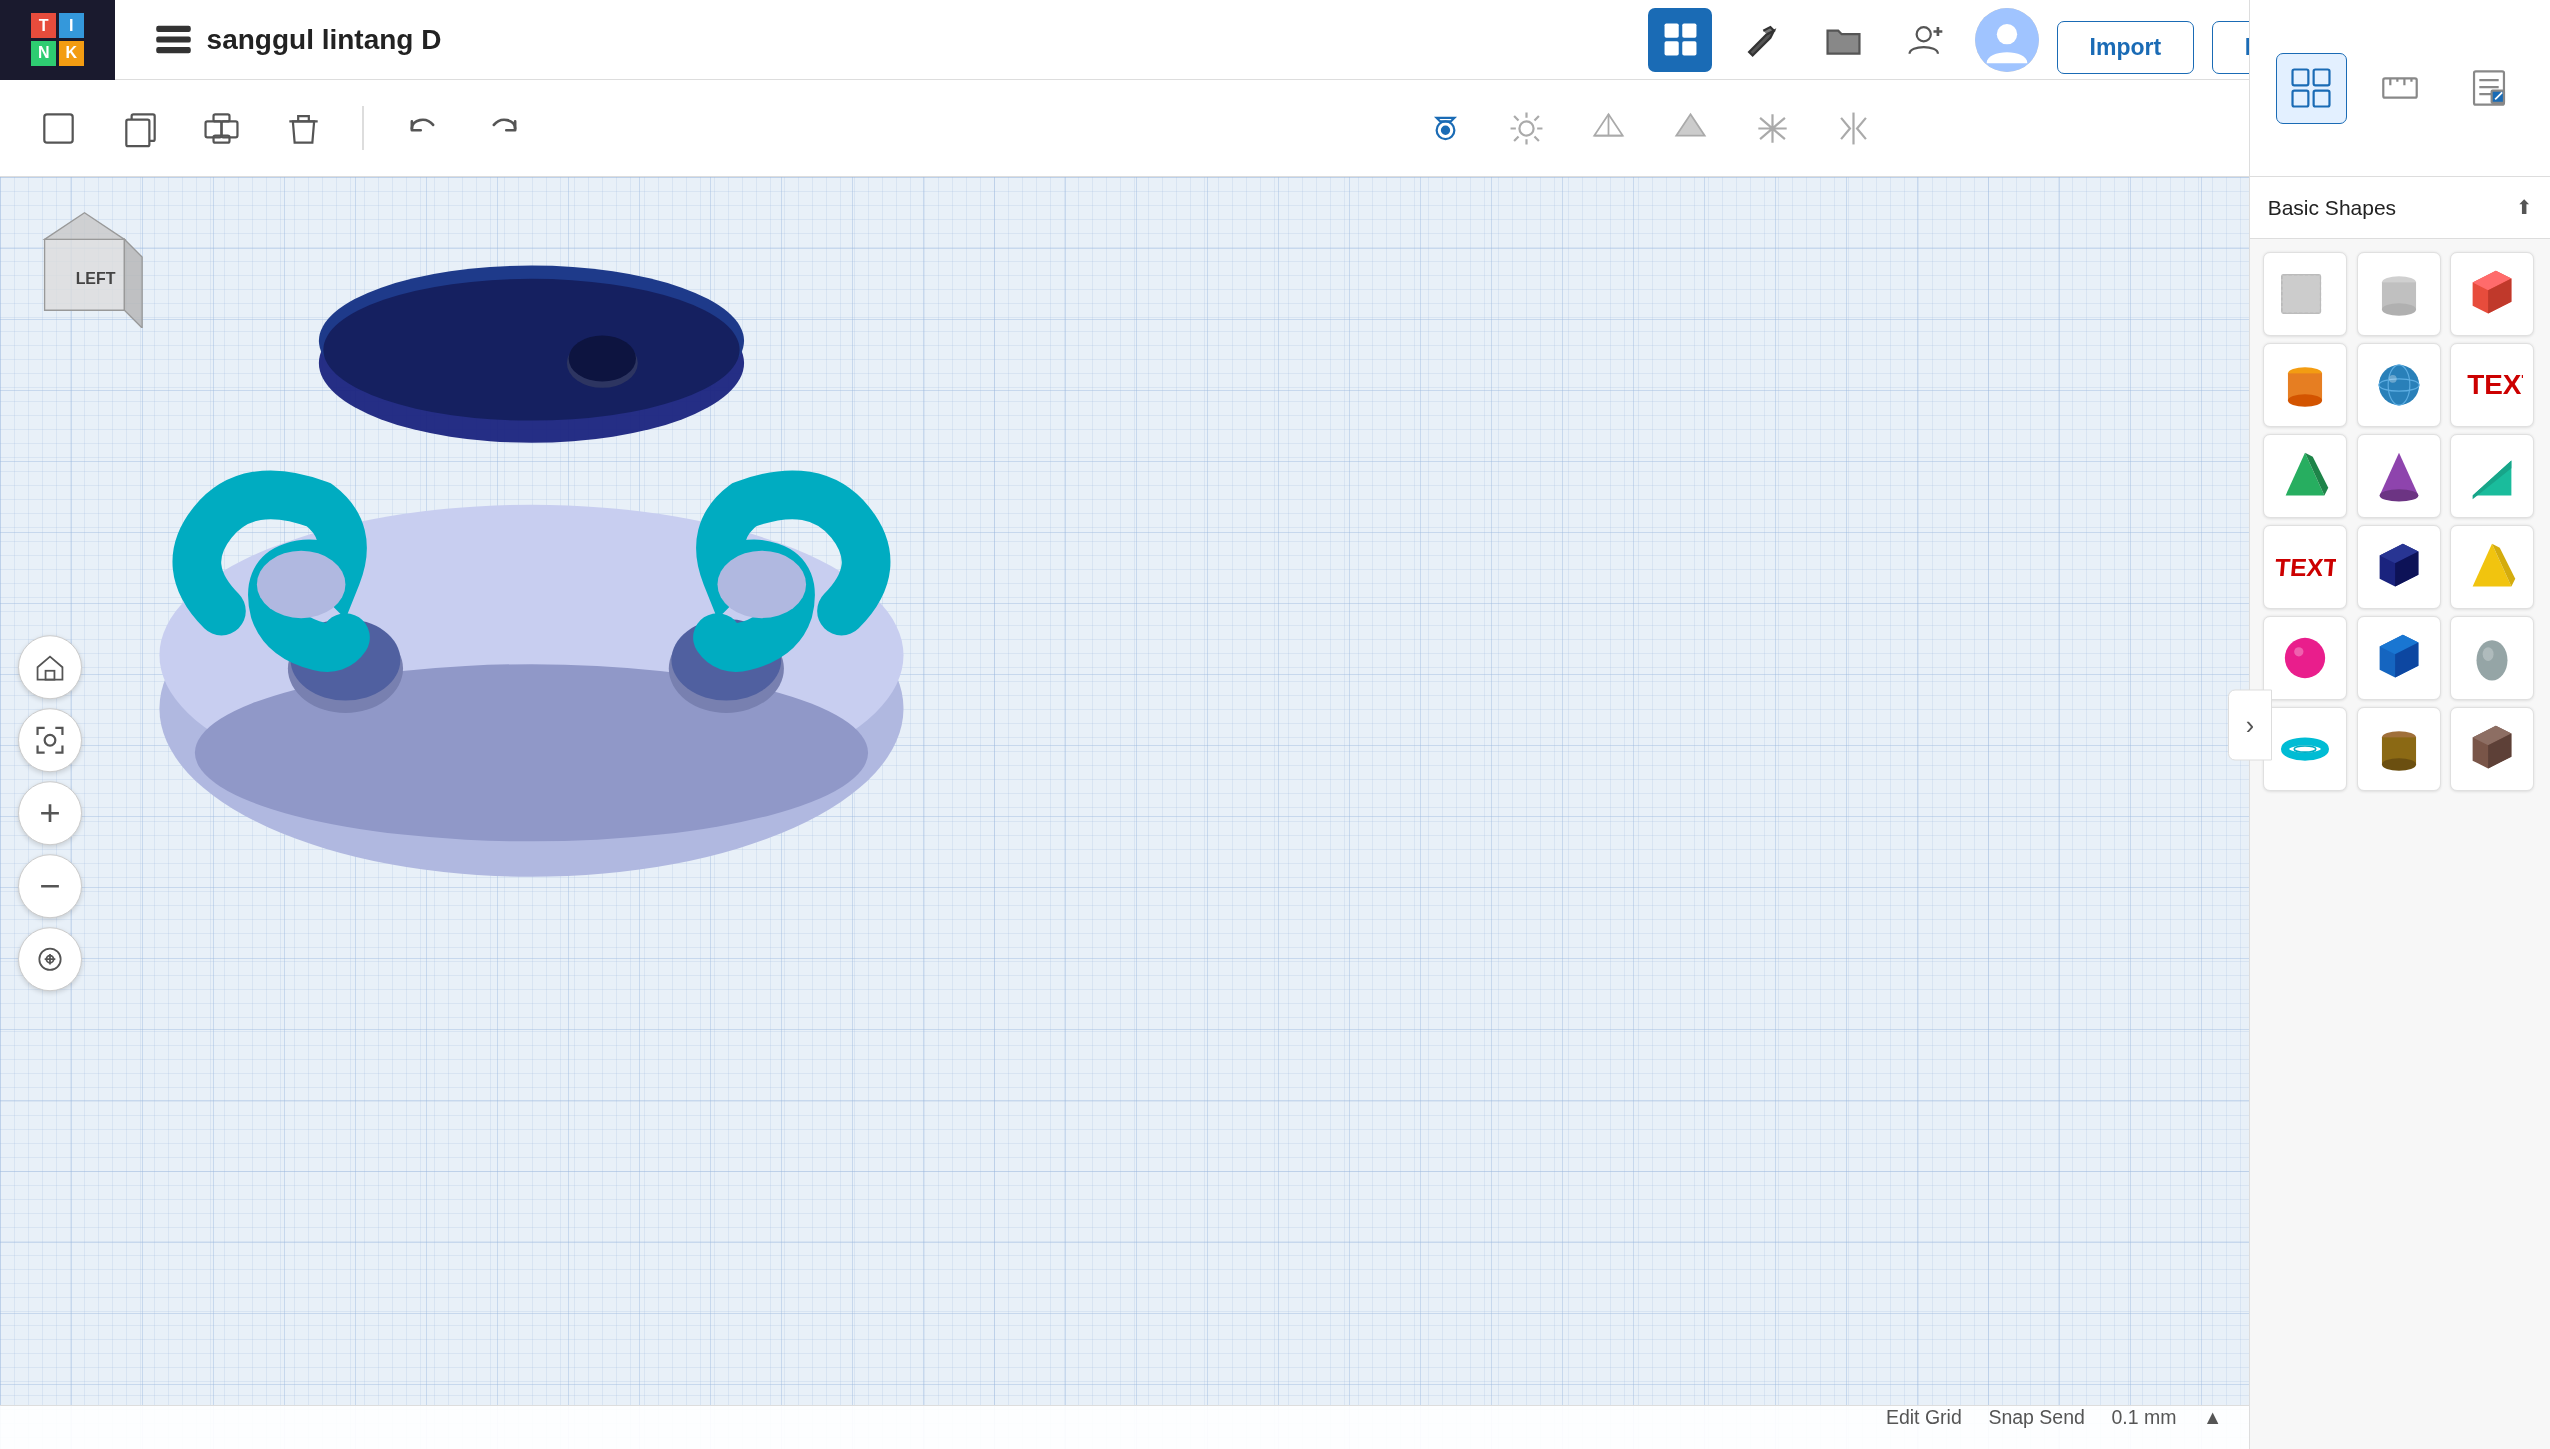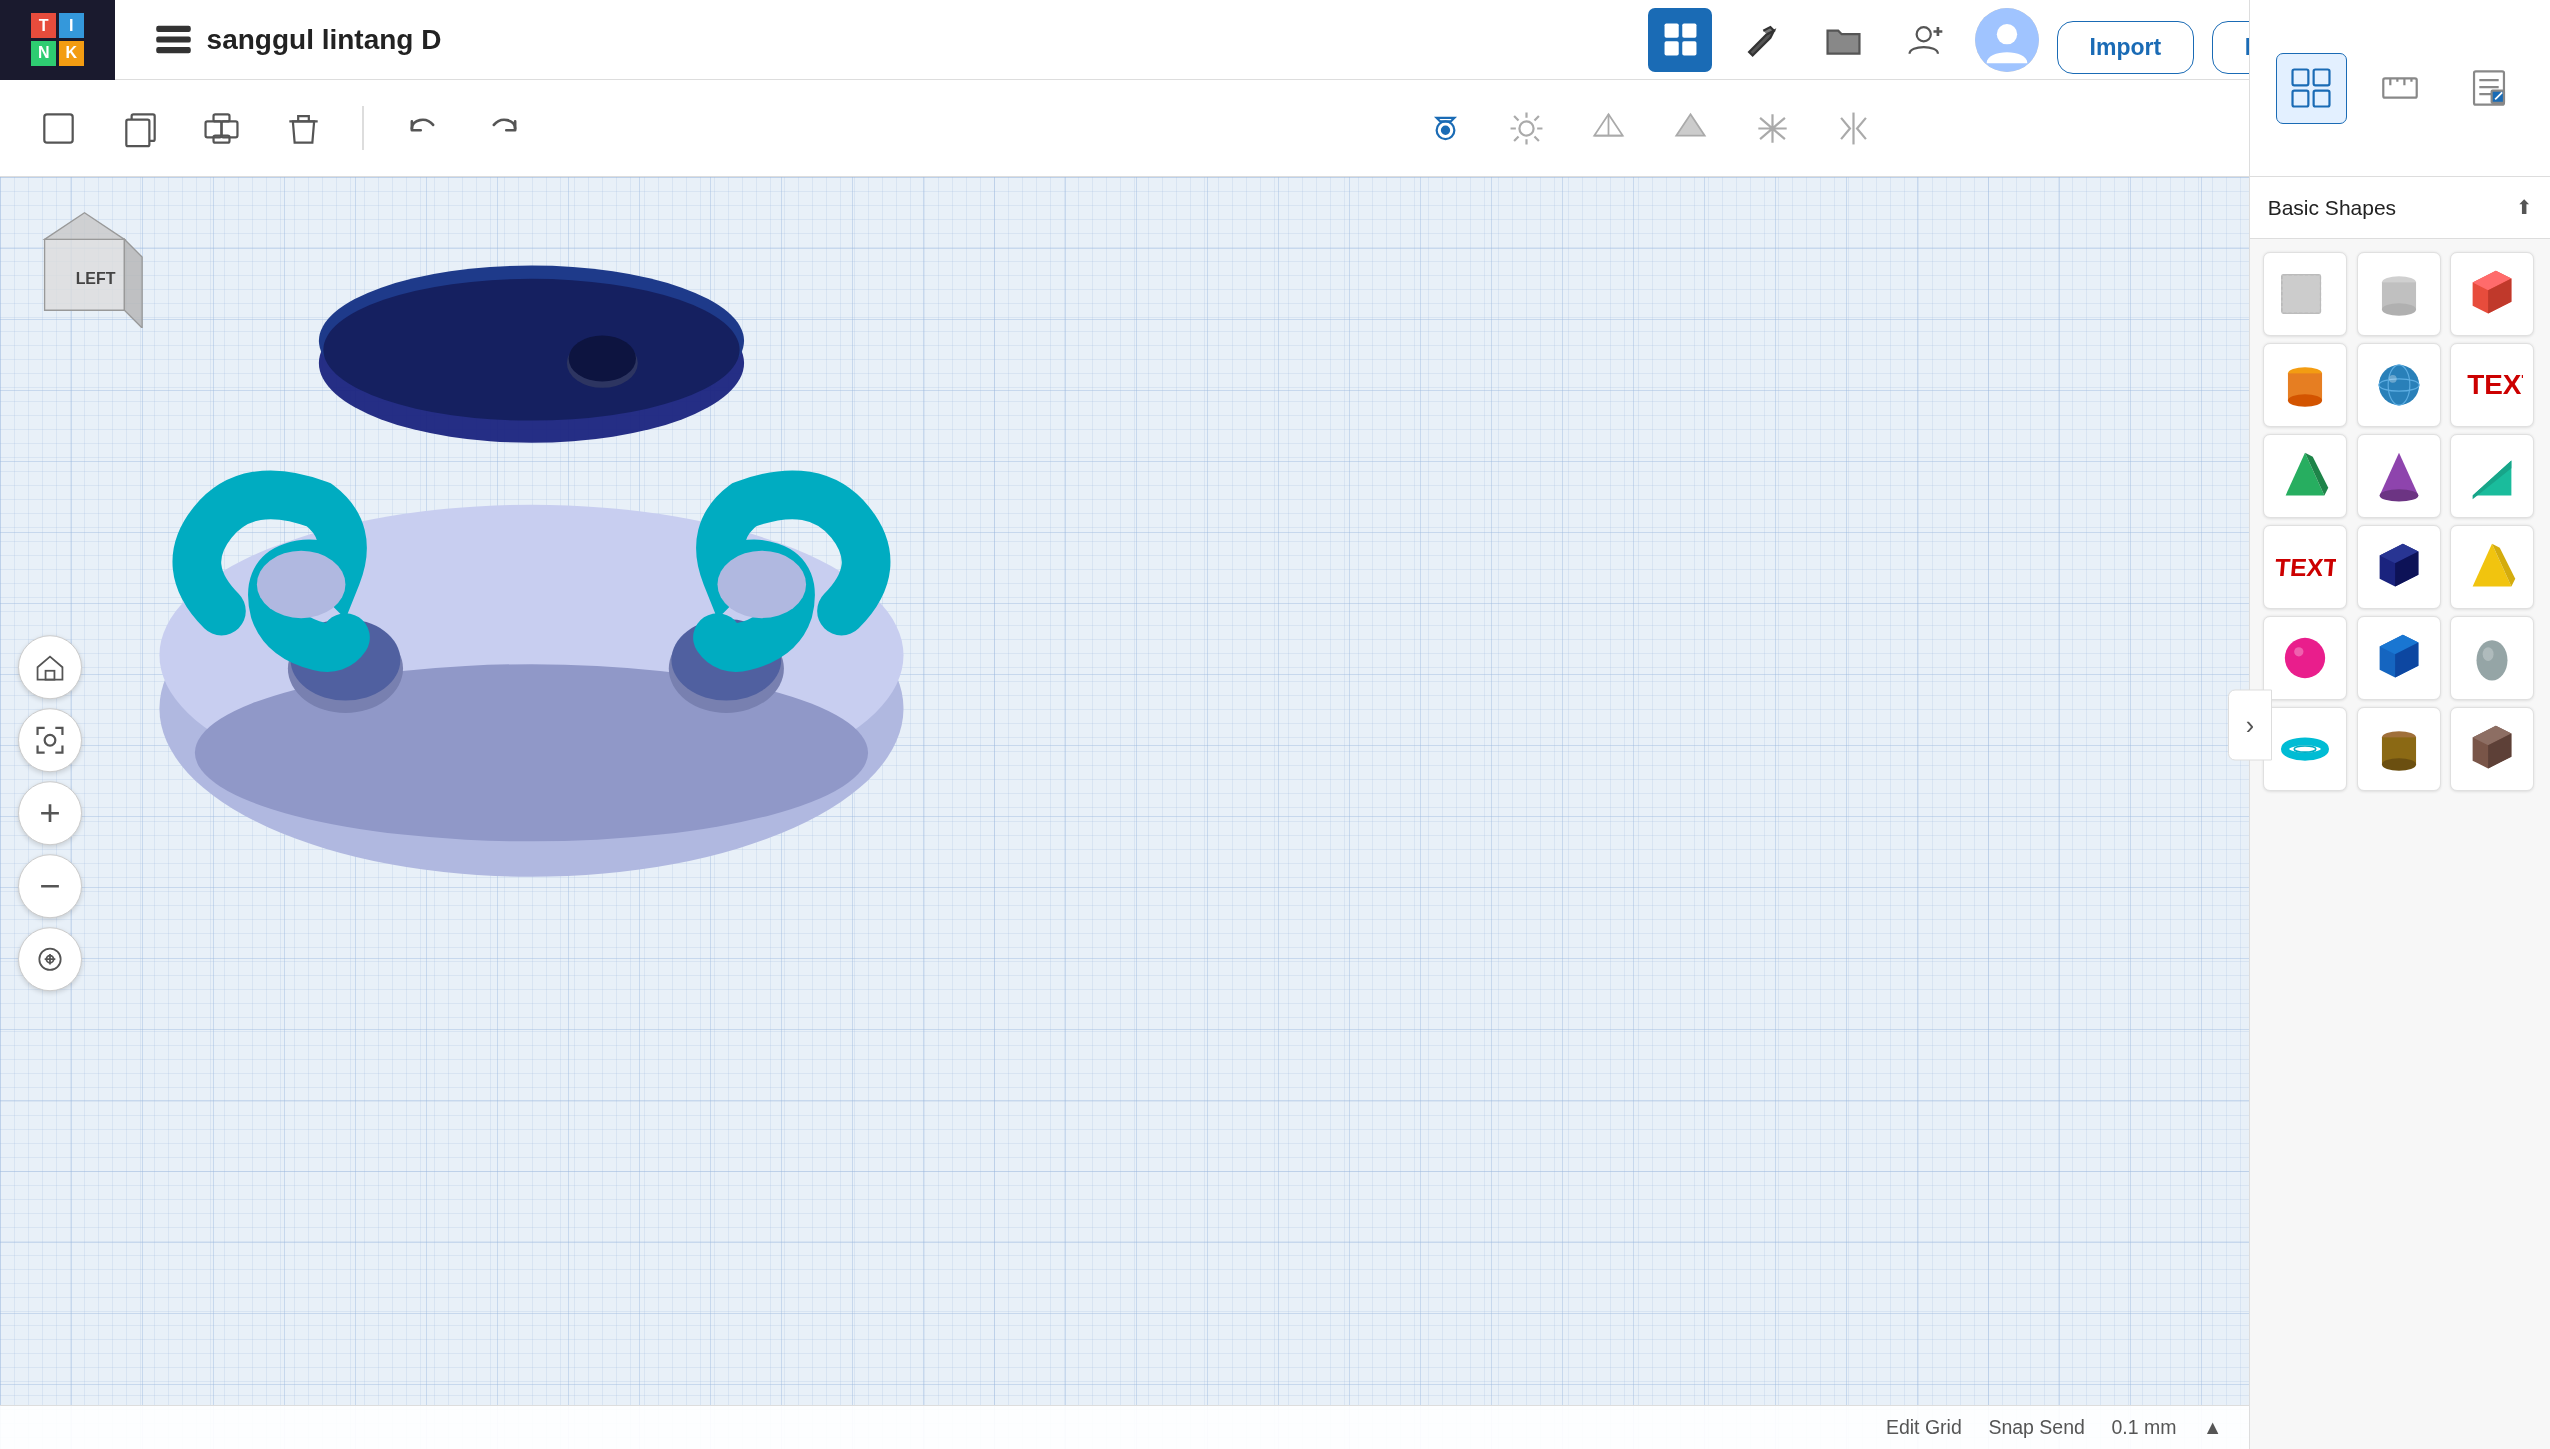--- a/index.html
+++ b/index.html
@@ -33,21 +33,21 @@
     .header-icon-btn {
       width: 64px; height: 64px; border-radius: 7px; background: transparent;
       display: flex; align-items: center; justify-content: center;
       cursor: pointer; border: none;
     }
     .header-icon-btn.active { background: #1a6bb5; }
     .header-icon-btn svg { width: 39px; height: 39px; }
     .header-action-btn {
       height: 53px; padding: 0 32px; border: 1.8px solid #1a6bb5;
       background: white; color: #1a6bb5; font-size: 23px; font-weight: 600;
-      border-radius: 16px; cursor: pointer; margin-top: 16px;
+      border-radius: 7px; cursor: pointer; margin-top: 16px;
     }
     .avatar-btn {
       width: 64px; height: 64px; border-radius: 50%; background: #ccc;
       border: none; cursor: pointer; overflow: hidden;
       display: flex; align-items: center; justify-content: center;
     }
 
     
     #toolbar {
       position: absolute; top: 80px; left: 0; width: 1050px; height: 97px;
@@ -108,21 +108,21 @@
       width: 64px; height: 64px; border-radius: 50%; background: white;
       border: 0.9px solid #ccc; display: flex; align-items: center; justify-content: center;
       cursor: pointer; box-shadow: 0 1.8px 5.3px rgba(0,0,0,0.15);
     }
     .side-btn svg { width: 32px; height: 32px; color: #555; }
 
     
     #status-bar {
       position: absolute; bottom: 0; left: 0; width: calc(2550px - 301px); height: 44px;
       background: rgba(255,255,255,0.9); border-top: 0.9px solid #ddd;
-      display: flex; align-items: center; justify-content: flex-end;
+      display: flex; justify-content: flex-end;
       padding: 0 26.6px; gap: 26.6px;
     }
     .status-item { font-size: 19.5px; color: #555; cursor: pointer; }
 
     
     #right-panel {
       position: absolute; top: 0; right: 0; width: 301px; height: 1449px;
       background: #f7f7f7; border-left: 0.9px solid #ddd;
       display: flex; flex-direction: column;
     }

